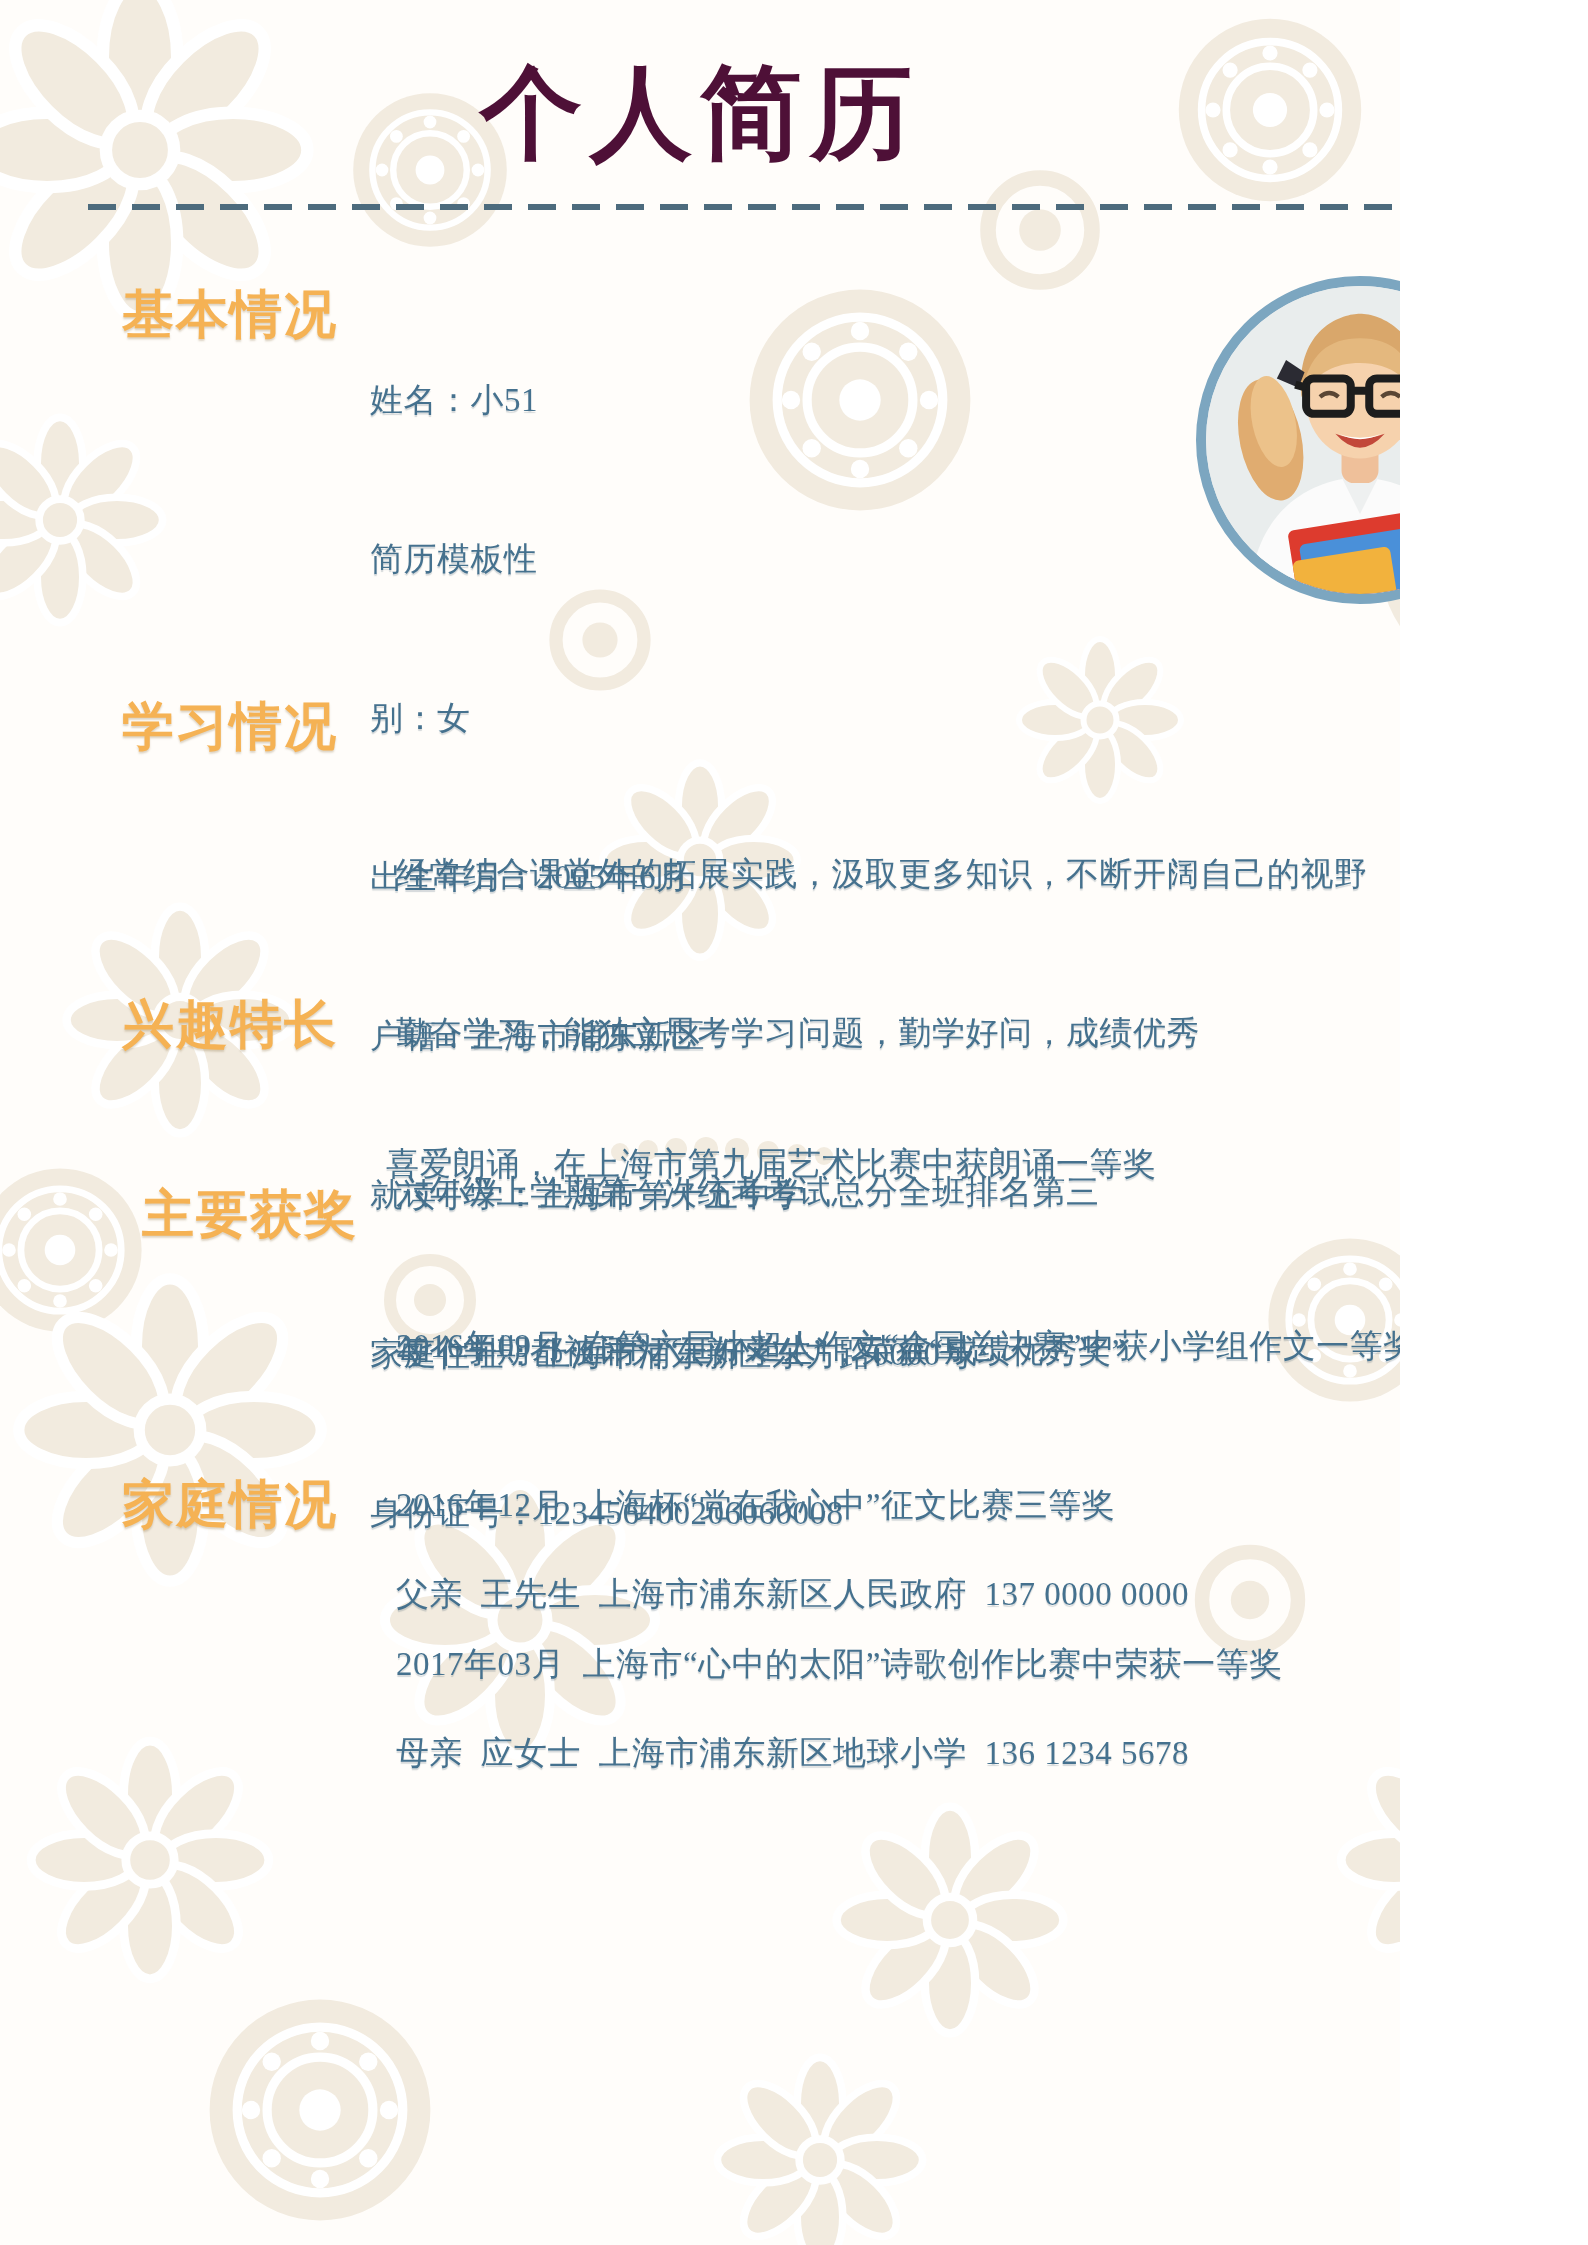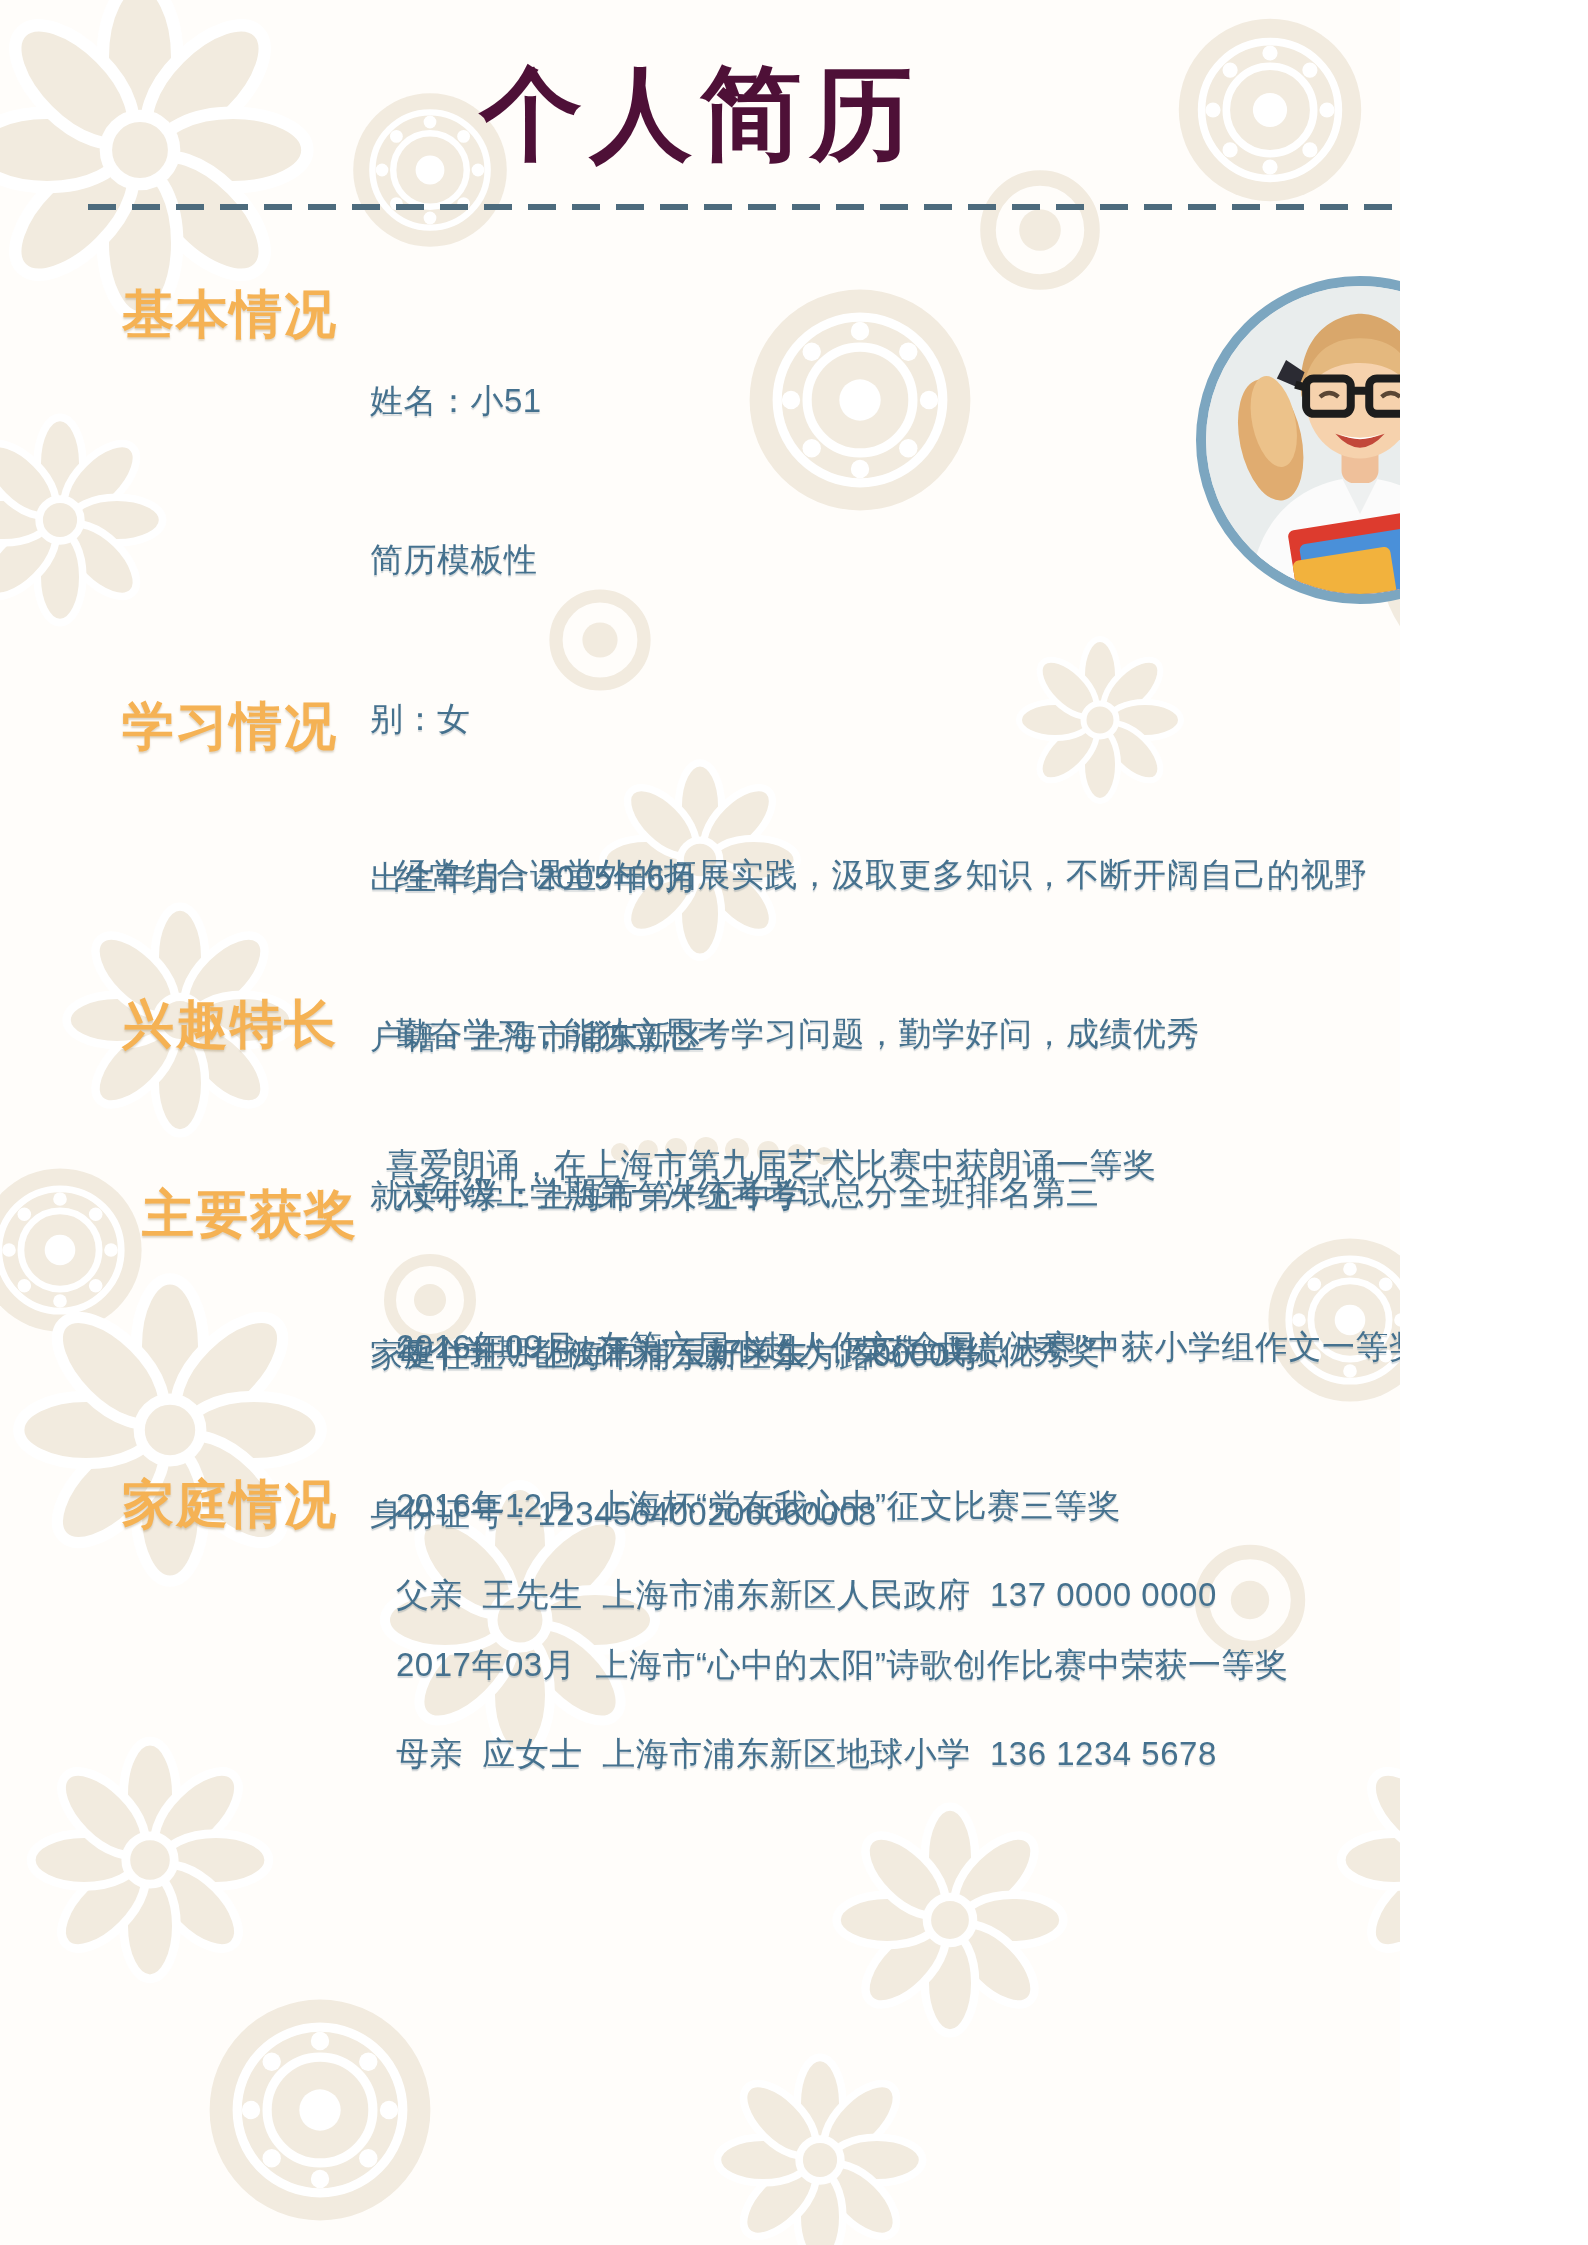--- a/index.html
+++ b/index.html
@@ -1,19 +1,19 @@
 <!DOCTYPE html>
 <html><head>
 <meta charset="utf-8">
 <style>
   html,body { margin:0; padding:0; }
   .page {
     position:relative; width:1400px; height:2245px;
     background:#fffdfa; overflow:hidden;
-    font-family:Liberation Sans, sans-serif;
+    font-family:Liberation Serif, serif;
   }
   .bg-pattern { position:absolute; left:0; top:0; z-index:0; }
   .content-layer { position:absolute; inset:0; z-index:1; }
 
   .page-title {
     position:absolute; top:58px; left:0; right:0;
     text-align:center; margin:0;
     font-size:102px; line-height:112px; font-weight:900;
     letter-spacing:8px; color:#4e1037;
   }

